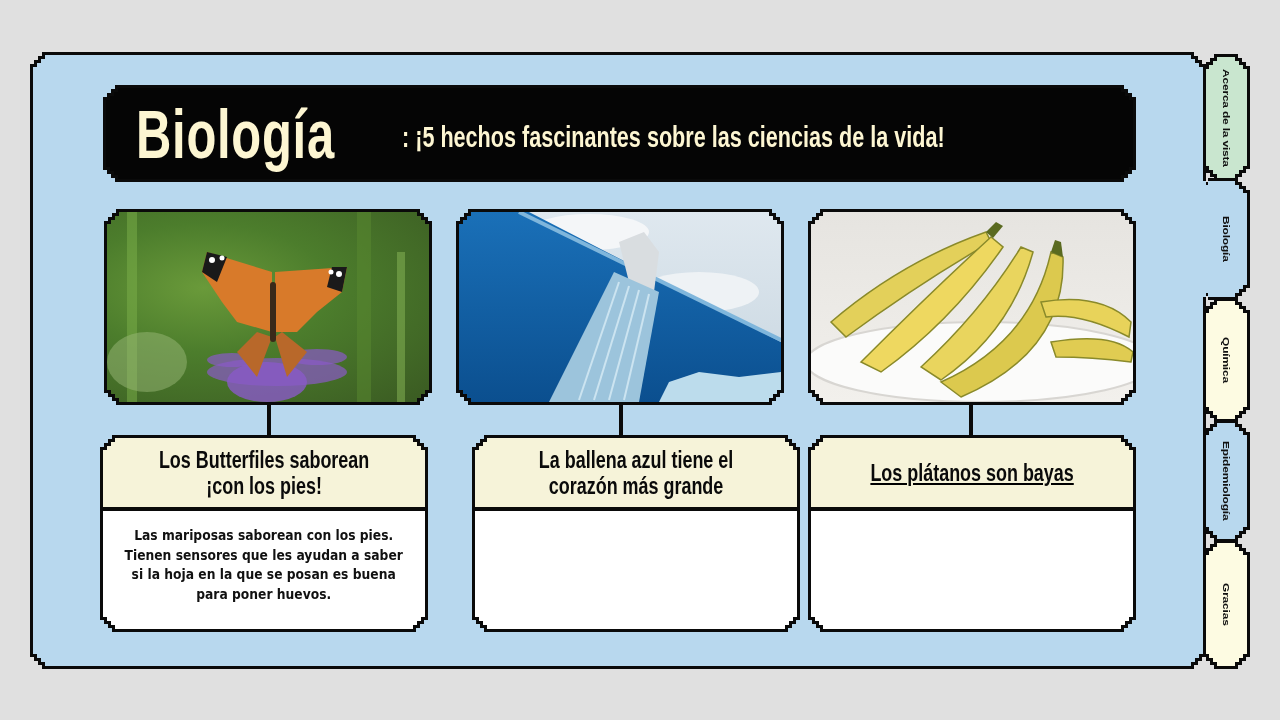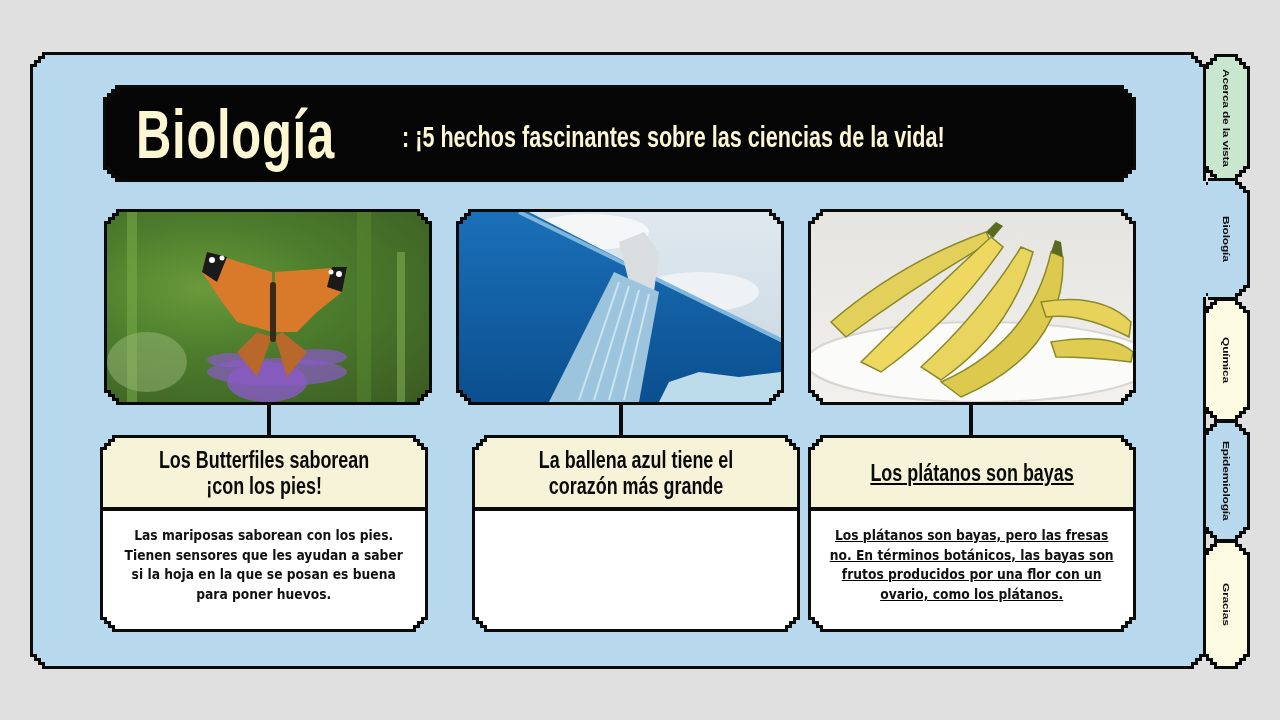--- a/index.html
+++ b/index.html
@@ -214,17 +214,14 @@
 corazón más grande</span>
     </div>
   </div>
 </div>
 
 <div class="card pix pix-outer" style="left:808px;text-decoration:underline;">
   <div class="inner pix">
     <div class="card-head">
       <span class="card-title">Los plátanos son bayas</span>
     </div>
-    <div class="card-body">
-      <span class="card-text">Los plátanos son bayas, pero las fresas no. En términos botánicos, las bayas son frutos producidos por una flor con un ovario, como los plátanos.</span>
-    </div>
   </div>
 </div>
 
 </body></html>

